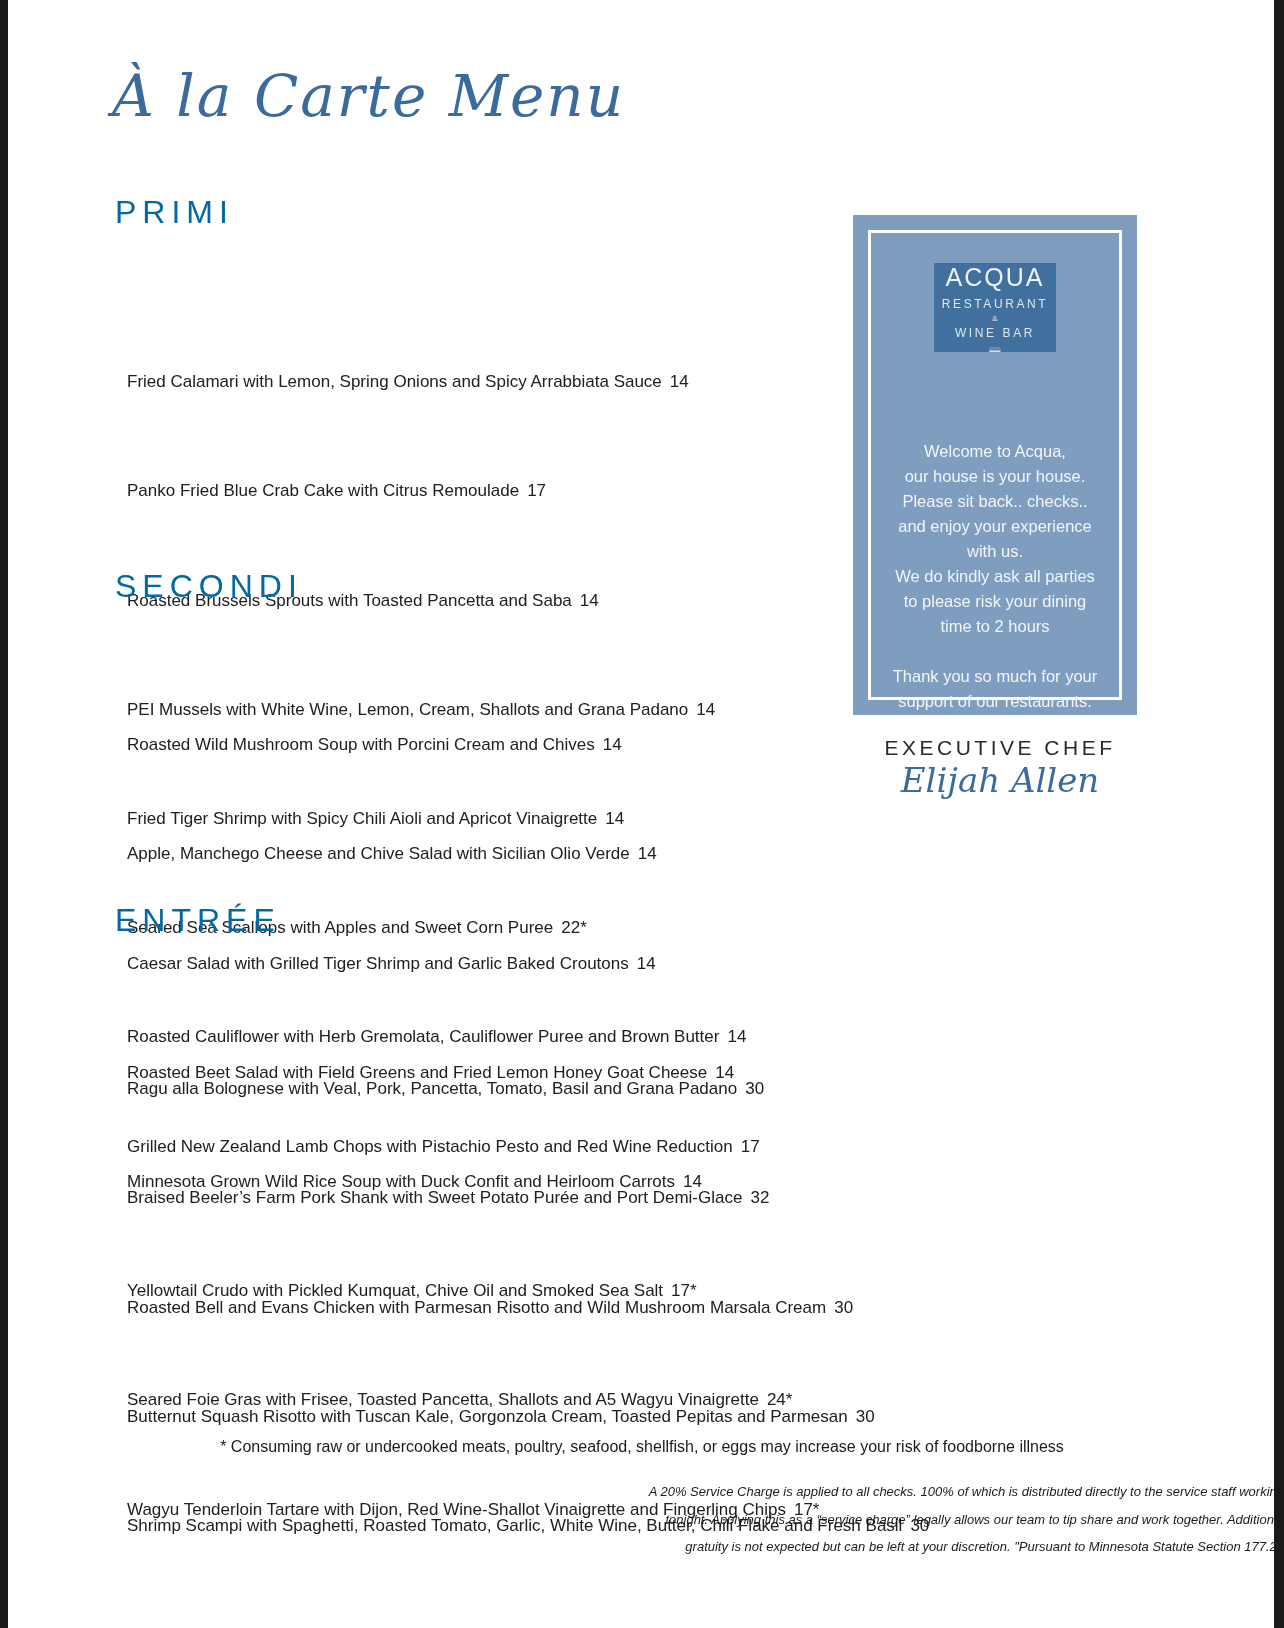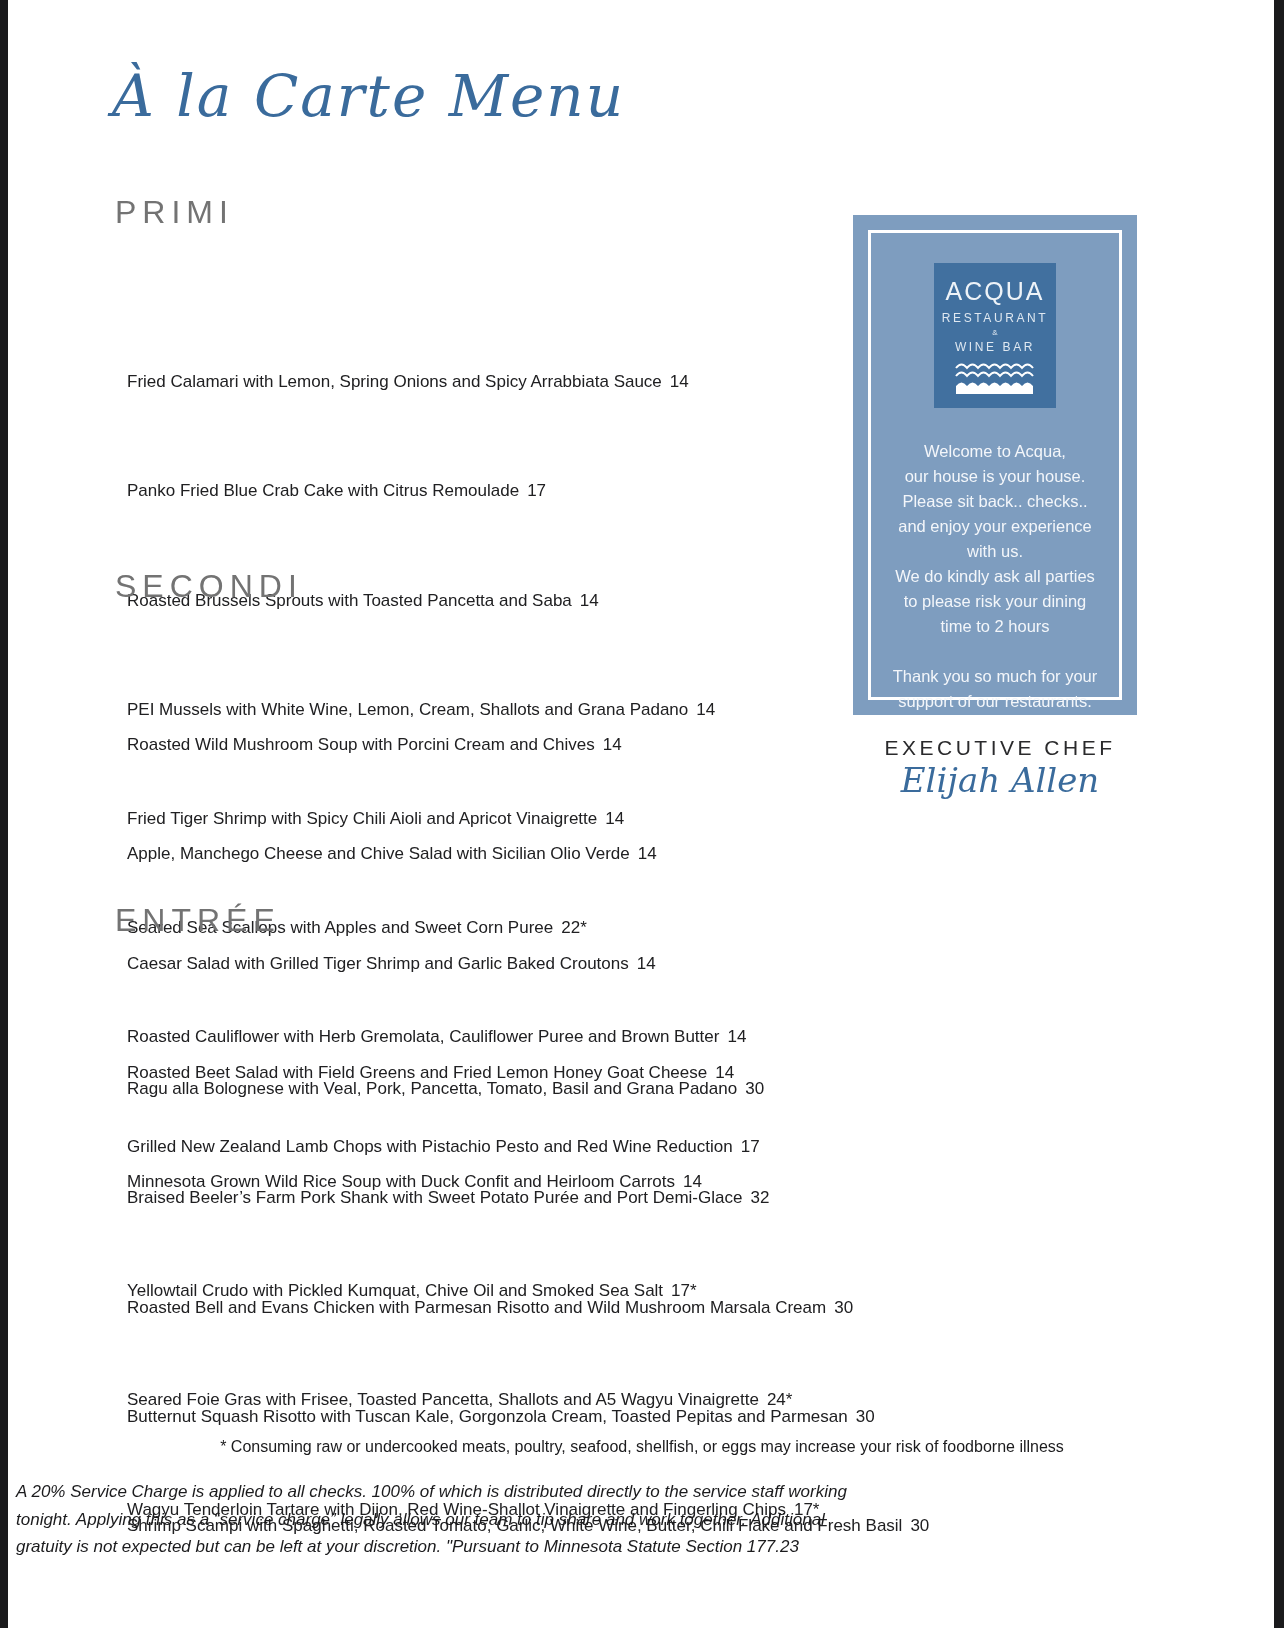--- a/index.html
+++ b/index.html
@@ -21,21 +21,21 @@
     font-style:italic;
     font-size:58px;
     letter-spacing:2px;
     color:#3a6b9c;
   }
 
   .section-heading{
     position:absolute;left:115px;
     font-size:32px;font-weight:400;
     letter-spacing:6px;
-    color:#737373;
+    color:#0369a1;
   }
   .heading-primi{top:194px;}
   .heading-secondi{top:568px;}
   .heading-entree{top:902px;}
 
   .items{
     position:absolute;left:127px;
     font-size:17px;line-height:27.3px;
     color:#202022;
     white-space:pre;
@@ -50,21 +50,21 @@
     position:absolute;left:853px;top:215px;
     width:284px;height:500px;
     background:#7e9dbf;
   }
   .card-border{
     position:absolute;left:15px;top:15px;right:15px;bottom:15px;
     border:3px solid #ffffff;
   }
   .acqua-logo{
     position:absolute;left:50%;top:48px;transform:translateX(-50%);
-    width:122px;height:145px;background:#41709f;
+    width:122px;height:89px;background:#41709f;
     display:flex;flex-direction:column;align-items:center;justify-content:center;
     color:#eef3f8;text-align:center;
   }
   .logo-name{font-size:25px;letter-spacing:2px;font-weight:400;}
   .logo-sub{font-size:12px;letter-spacing:2.6px;margin-top:5px;color:#dfe8f1;}
   .logo-amp{font-size:8px;margin-top:3px;color:#dfe8f1;}
   .wave{margin-top:7px;}
   .card-text{
     position:absolute;left:0;right:0;text-align:center;
     font-size:16.5px;line-height:25px;color:#f3f6fa;margin-top:19px;
@@ -84,22 +84,22 @@
     font-family:"DejaVu Serif",serif;font-style:italic;
     font-size:34px;color:#3a6b9c;
   }
 
   .footnote1{
     position:absolute;left:0;right:0;top:1438px;
     text-align:center;font-size:16px;color:#1b1b1d;
   }
   .footnote2{
     position:absolute;left:16px;right:0;top:1478px;
-    text-align:left;
-    font-style:italic;font-size:17px;line-height:27.5px;
+    text-align:right;
+    font-style:italic;font-size:13px;line-height:27.5px;
     color:#1b1b1d;
   }
 </style>
 </head>
 <body>
 
 <div class="page">
   <div class="edge left"></div>
   <div class="edge right"></div>
 

